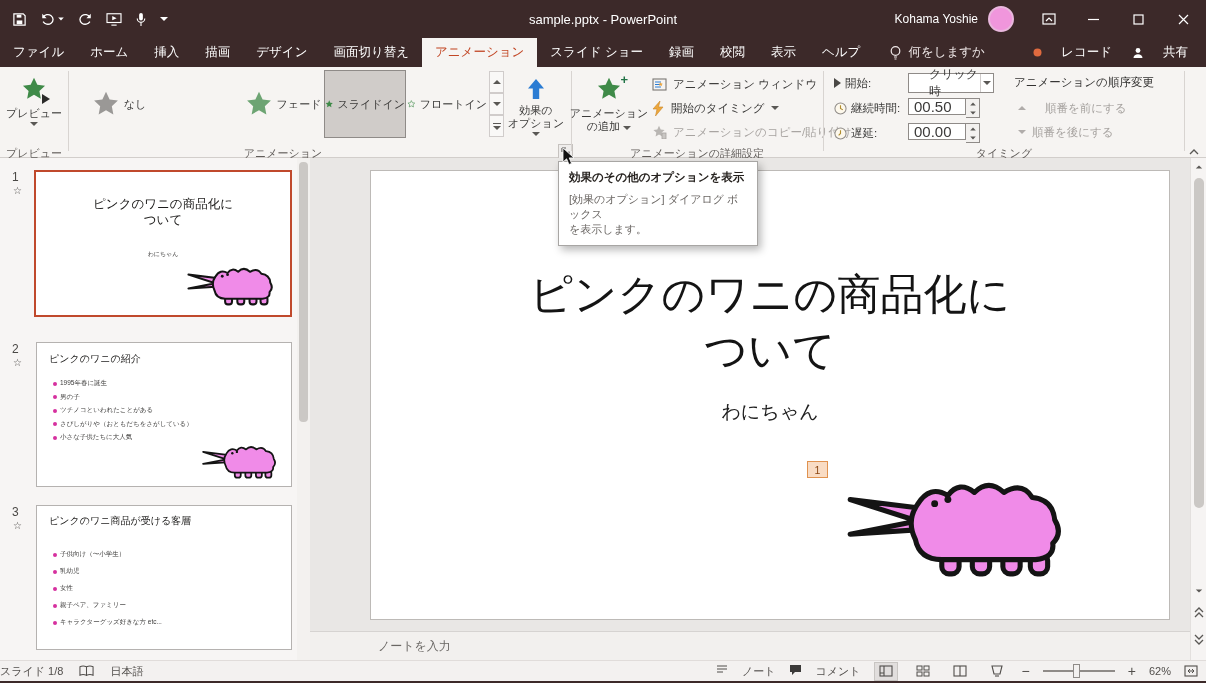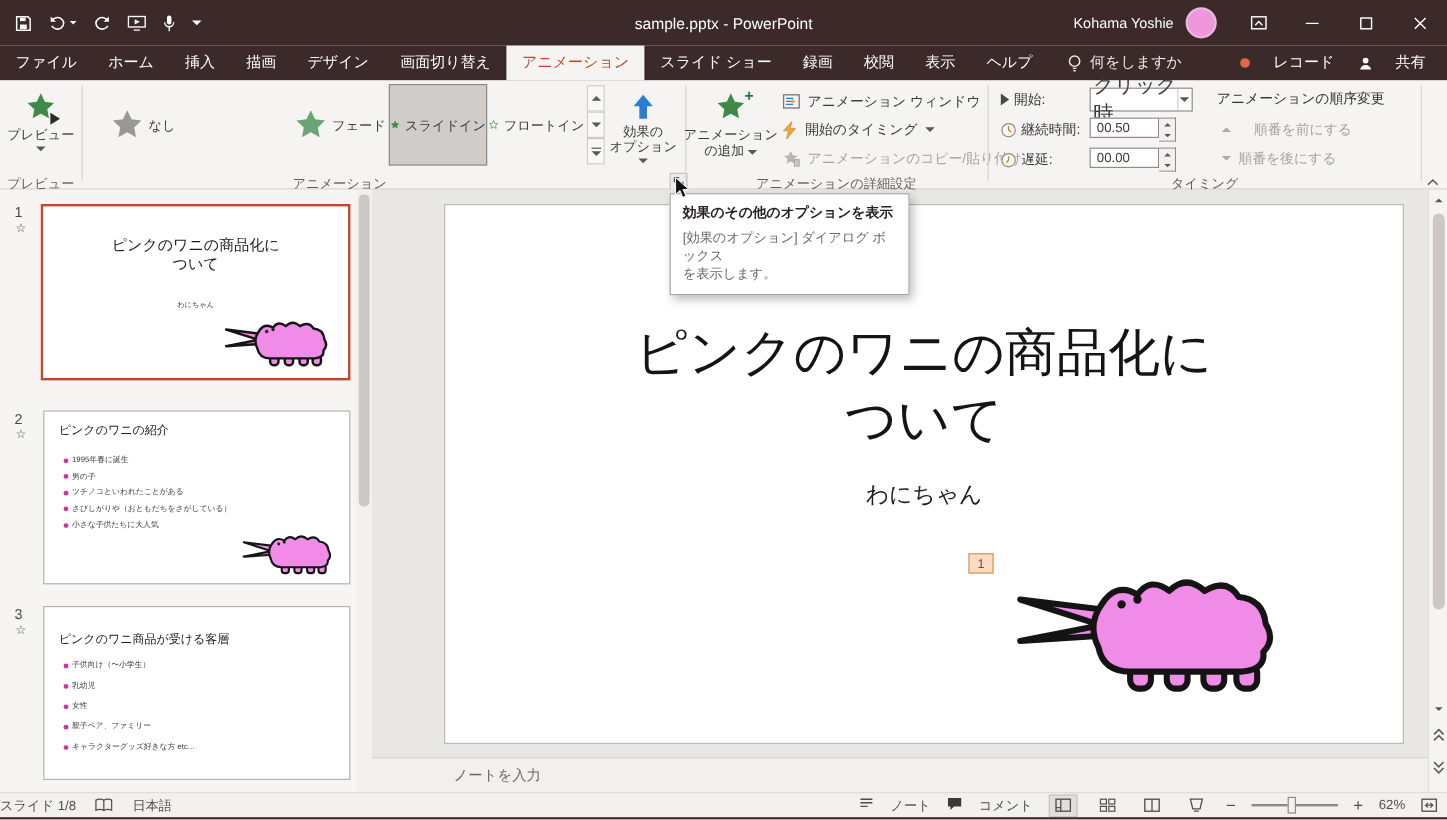--- a/index.html
+++ b/index.html
@@ -29,23 +29,23 @@
   .bigbtn .blabel{font-size:11px;line-height:13px;text-align:center;white-space:nowrap}
   .gal-item{position:absolute;top:3px;width:82px;height:68px;display:flex;flex-direction:row;align-items:center;justify-content:center;gap:4px;border:1px solid transparent}
   .gal-item.selected{background:#d0ccc9;border:1px solid #8f8b88}
   .gal-label{font-size:11px;color:#3b3a39;white-space:nowrap}
   .menurow{position:absolute;height:22px;display:flex;align-items:center;gap:6px;font-size:11.5px;white-space:nowrap;padding:0 4px;border-radius:2px}
   .disabled{color:#a7a3a0}
   .tri-down{width:0;height:0;border-left:4px solid transparent;border-right:4px solid transparent;border-top:4px solid #5a5855;display:inline-block}
   .tri-up{width:0;height:0;border-left:4px solid transparent;border-right:4px solid transparent;border-bottom:4px solid #5a5855;display:inline-block}
   .tri-right{width:0;height:0;border-top:5px solid transparent;border-bottom:5px solid transparent;border-left:7px solid #4a4845;display:inline-block}
   .tri-gray{border-top-color:#b0acaa!important;border-bottom-color:#b0acaa!important}
-  .combo{height:20px;background:#fff;border:1px solid #8f8b88;display:flex;align-items:center;font-size:17px;padding-left:2px;justify-content:space-between}
+  .combo{height:20px;background:#fff;border:1px solid #8f8b88;display:flex;align-items:center;font-size:12px;padding-left:20px;justify-content:space-between}
   .combo .dd{width:15px;height:18px;display:flex;align-items:center;justify-content:center;border-left:1px solid #d0cccb}
-  .spinbox{height:17px;background:#fff;border:1px solid #8f8b88;display:flex;align-items:center;font-size:11px;padding-left:5px}
+  .spinbox{height:17px;background:#fff;border:1px solid #8f8b88;display:flex;align-items:center;font-size:15px;padding-left:5px}
   .spincol{width:14px;height:20px;display:flex;flex-direction:column;border:1px solid #8f8b88;border-left:none}
   .spincol div{flex:1;display:flex;align-items:center;justify-content:center;background:#f3f1ef}
   .scrollbtn{width:15px;height:22px;border:1px solid #d0cccb;background:#f9f8f7;display:flex;align-items:center;justify-content:center}
   
   #tooltip{position:absolute;left:558px;top:161px;width:200px;background:#fff;border:1px solid #a8a6a4;box-shadow:3px 4px 8px rgba(0,0,0,.28);padding:8px 10px;z-index:60}
   #tooltip .tt-title{font-size:11.5px;font-weight:bold;color:#26221f;margin-bottom:7px}
   #tooltip .tt-body{font-size:11px;color:#6b6764;line-height:15px}
   
   #panel{position:absolute;left:0;top:158px;width:310px;height:502px;background:#f7f5f4;overflow:hidden}
   .slide-num{position:absolute;left:12px;font-size:12px;color:#4a4845}
@@ -443,21 +443,21 @@
         </li>
     </ul>
     <svg style="position:absolute;right:14px;bottom:6px" width="76" height="40" viewBox="0 0 216 112">
         <use href="#crocg"></use>
       </svg>
   </div>
 
   <span class="slide-num" style="top:347px">3</span>
   <span class="slide-star" style="top:362px">☆</span>
   <div class="thumb" style="top:347px">
-    <div class="t-title-small" style="top:20px">ピンクのワニ商品が受ける客層</div>
+    <div class="t-title-small" style="top:8px">ピンクのワニ商品が受ける客層</div>
     <ul class="t-bullets spread" style="top:44px">
       <li>
           <span>子供向け（〜小学生）</span>
         </li>
       <li>
           <span>乳幼児</span>
         </li>
       <li>
           <span>女性</span>
         </li>

